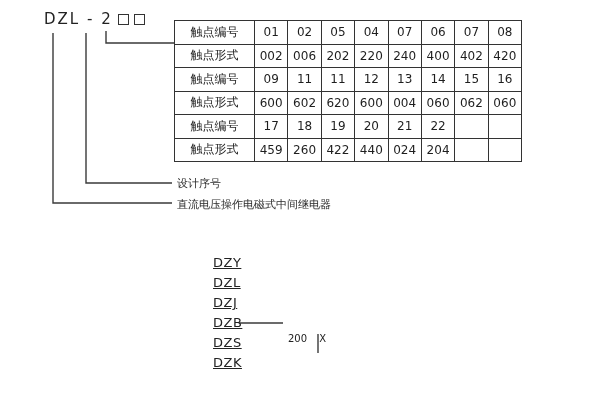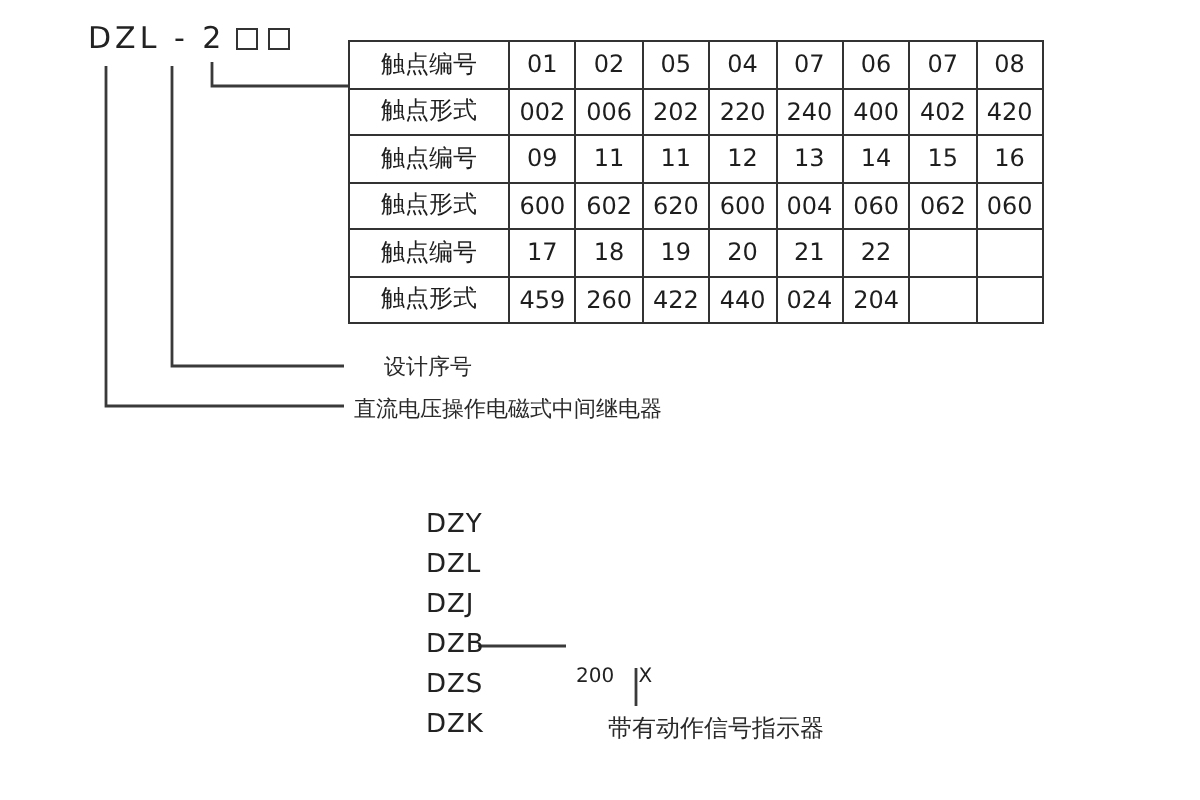--- a/index.html
+++ b/index.html
@@ -35,24 +35,24 @@
   table.spec-table td {
     border: 1.5px solid #333;
     height: 22.5px;
     text-align: center; vertical-align: middle;
     font-size: 12px; color: #1e1e1e;
     padding: 0; overflow: hidden; white-space: nowrap;
   }
   table.spec-table td.row-label { width: 79px; }
 
   .callout { position: absolute; white-space: nowrap; color: #2a2a2a; }
-  .design-serial { left: 156px; top: 176px; font-size: 11px; text-align: right; }
+  .design-serial { left: 141px; top: 176px; font-size: 11px; text-align: right; }
   .relay-type   { left: 141px; top: 197px; font-size: 11px; font-family: Liberation Mono, monospace; }
 
-  .series { position: absolute; left: 177px; top: 253px; font-size: 13px; letter-spacing: 0.5px; }
+  .series { position: absolute; left: 177px; top: 253px; font-size: 13px; letter-spacing: 0.5px; text-decoration: underline; }
   .series .series-item { height: 20px; line-height: 20px; white-space: nowrap; }
 
   .dzb-suffix { position: absolute; left: 252px; top: 332px; font-size: 10px; height: 20px; line-height: 14px; white-space: nowrap; }
   .dzb-suffix .variant { margin-left: 9px; }
 
   .indicator-note { position: absolute; left: 268px; top: 356px; font-size: 12px; white-space: nowrap; color: #2a2a2a; }
 </style>
 </head>
 <body>
 
@@ -154,15 +154,14 @@
       <div class="series-item">DZB</div>
       <div class="series-item">DZS</div>
       <div class="series-item">DZK</div>
     </div>
 
   <div class="dzb-suffix">
     <span>200</span>
     <span class="variant">X</span>
   </div>
 
-  <div class="indicator-note">带有动作信号指示器</div>
 
 </div>
 
 </body></html>

